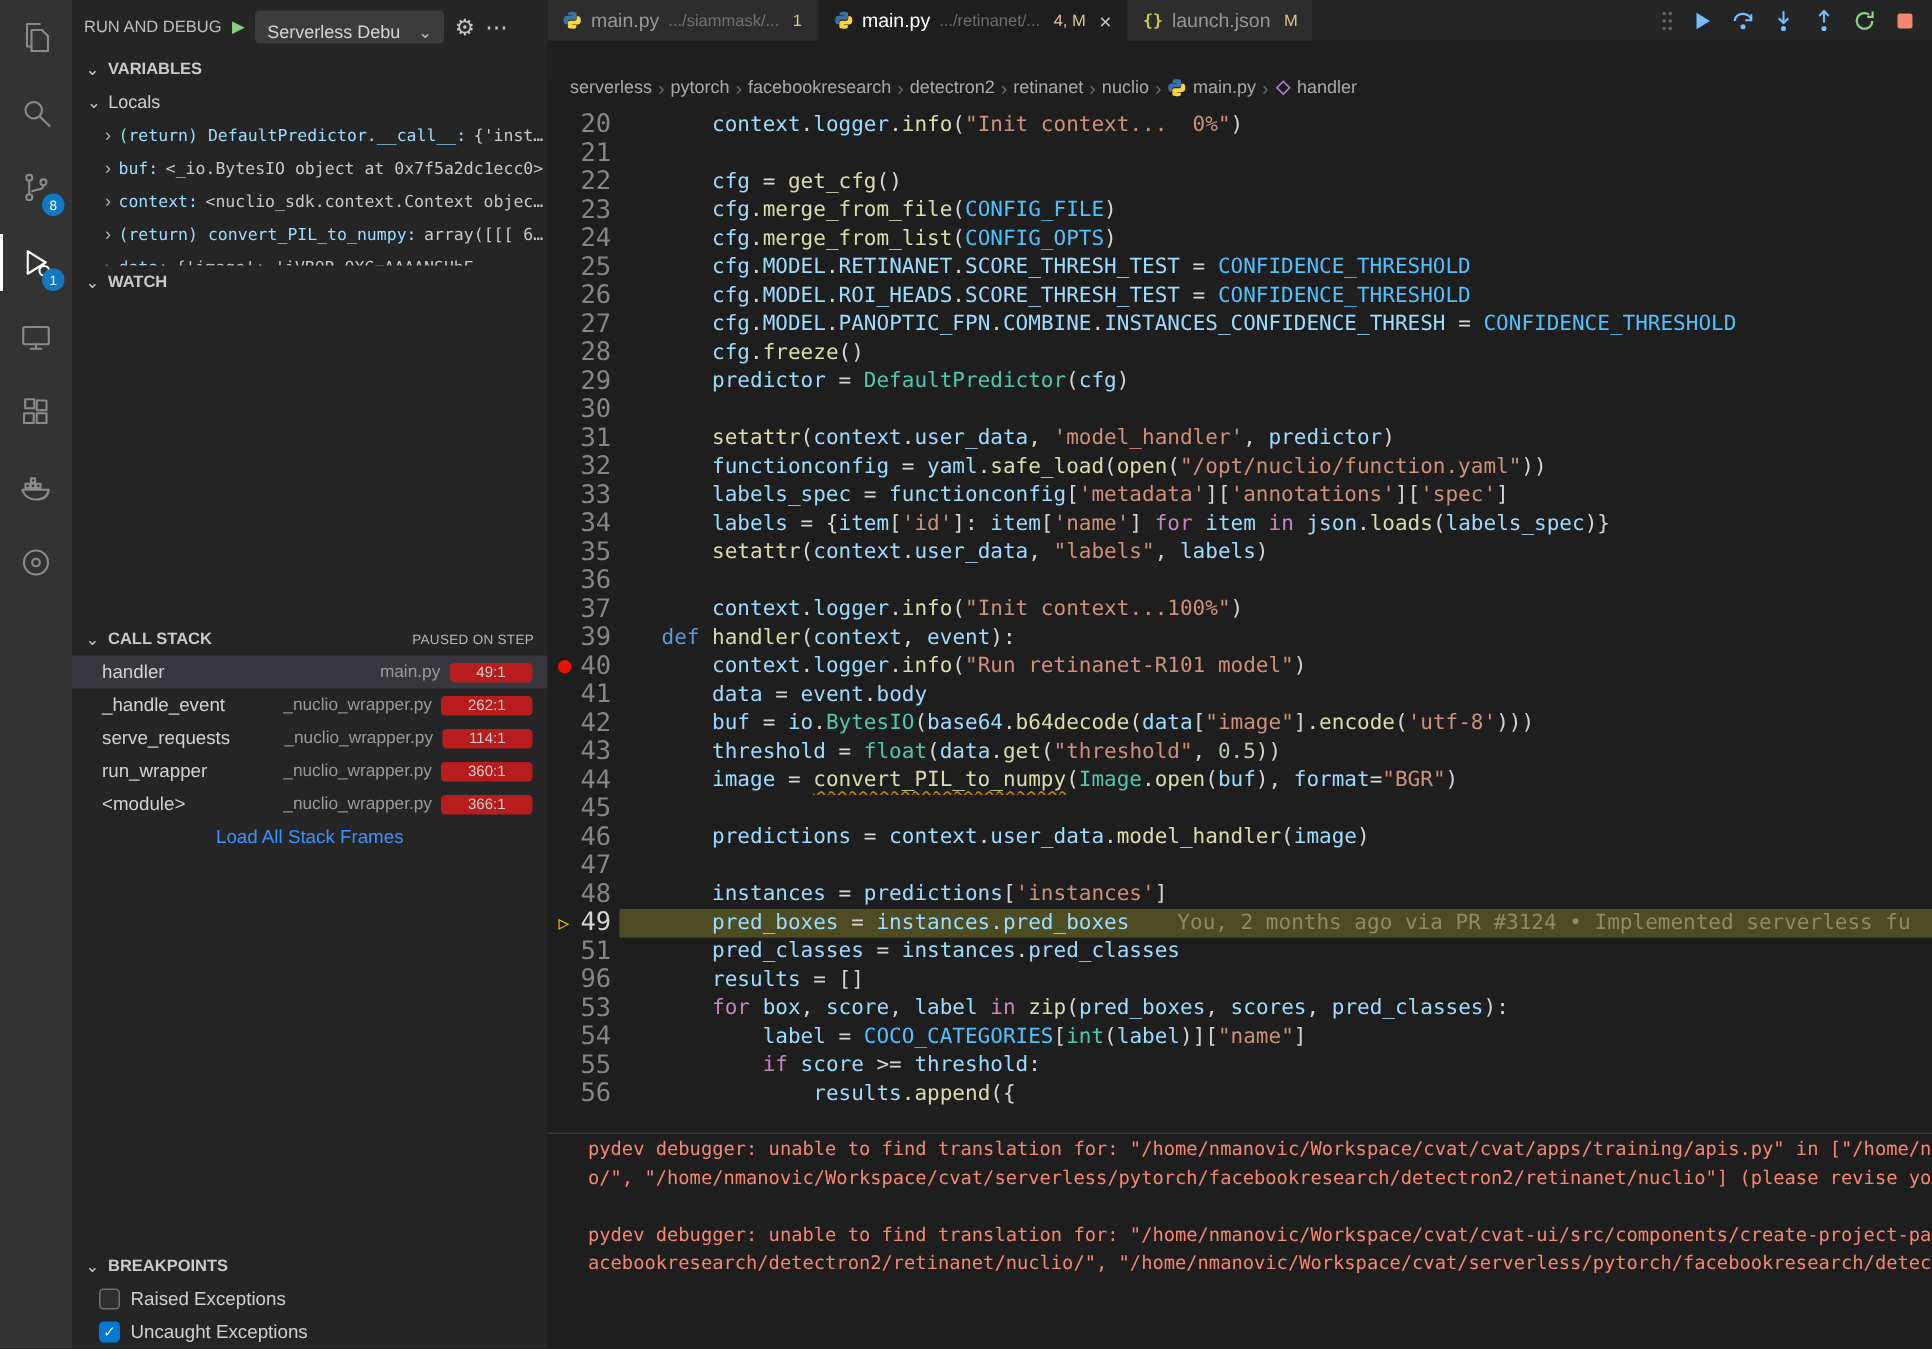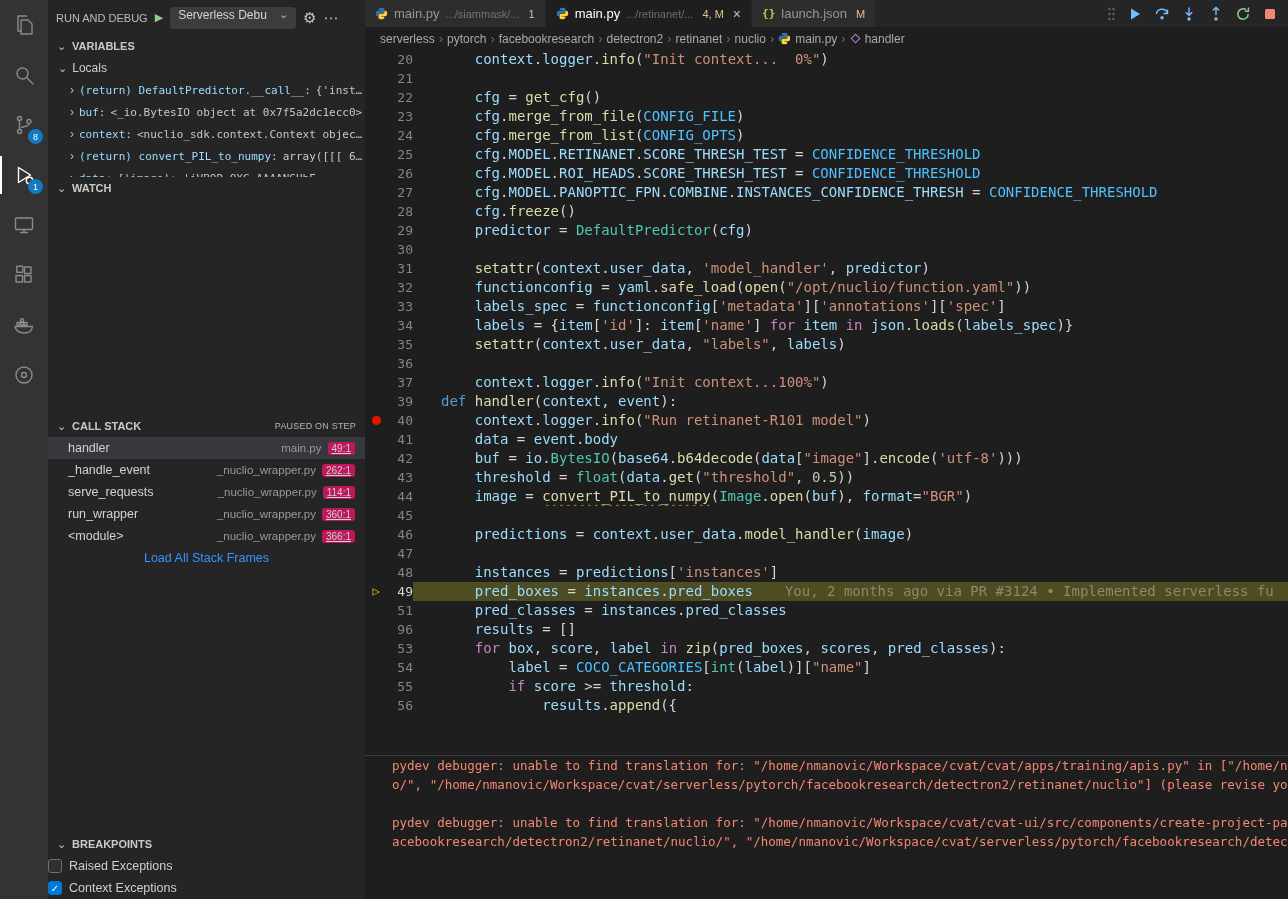--- a/index.html
+++ b/index.html
@@ -14,21 +14,21 @@
   .act-item.active svg { stroke:#ffffff; }
   .act-item.active::before { content:''; position:absolute; left:0; top:6px; bottom:6px; width:2px; background:#fff; }
   .act-badge { position:absolute; right:5px; bottom:6px; background:#1279c4; color:#fff; border-radius:50%;
     min-width:15px; height:15px; font-size:9px; display:flex; align-items:center; justify-content:center; }
 
   
   .sidebar { width:317px; background:#252526; display:flex; flex-direction:column; overflow:hidden; color:#ccc; flex:none; }
   .sb-top { height:35px; display:flex; align-items:center; padding:0 8px; gap:7px; flex:none; }
   .sb-title { font-size:11px; color:#bdbdbd; white-space:nowrap; }
   .play { color:#89d185; font-size:11px; }
-  .launch-select { display:flex; align-items:flex-start; background:#3c3c3c; border:1px solid #3c3c3c; border-radius:3px;
+  .launch-select { display:flex; align-items:flex-end; background:#3c3c3c; border:1px solid #3c3c3c; border-radius:3px;
     height:22px; padding:0 7px; font-size:12px; color:#d4d4d4; gap:12px; }
   .launch-select .caret { color:#bbb; font-size:11px; }
   .gear,.more { color:#c5c5c5; font-size:15px; }
   .sec-h { height:22px; display:flex; align-items:center; gap:4px; padding:0 9px; font-size:11px; font-weight:bold;
     color:#cacaca; flex:none; }
   .sec-h .chev { font-weight:normal; color:#c5c5c5; width:11px; font-size:11px; }
   .cs-status { margin-left:auto; font-size:9px; font-weight:normal; color:#b6b6b6; letter-spacing:.2px; }
   .var-body { height:120px; overflow:hidden; flex:none; }
   .var-scope { height:22px; display:flex; align-items:center; padding-left:10px; gap:5px; font-size:12px; color:#cfcfcf; }
   .var-scope .chev { font-size:11px; color:#c5c5c5; }
@@ -36,56 +36,56 @@
     white-space:pre; overflow:hidden; }
   .var-row .chev { margin-right:5px; color:#b9b9b9; font:12px "Liberation Sans",sans-serif; }
   .var-name { color:#9cdcfe; }
   .var-value { color:#c8c8c8; margin-left:5px; }
   .watch-body { height:216px; flex:none; }
   .cs-body { flex:none; }
   .cs-row { height:22px; display:flex; align-items:center; padding:0 10px 0 20px; font-size:12.5px; gap:6px; }
   .cs-row.sel { background:#37373d; }
   .cs-name { color:#d2d2d2; white-space:nowrap; }
   .cs-file { margin-left:auto; color:#9a9a9a; font-size:11.5px; white-space:nowrap; }
-  .cs-pos { background:#be185d; color:#d0d0d0; font-size:10px; border-radius:3px; padding:1px 4px; white-space:nowrap;text-decoration:underline; }
+  .cs-pos { background:#b91c1c; color:#d0d0d0; font-size:10px; border-radius:3px; padding:1px 18px; white-space:nowrap; }
   .cs-link { height:22px; text-align:center; color:#3794ff; font-size:12.5px; line-height:22px; flex:none; cursor:pointer; }
   .filler { flex:1; }
-  .bp-row { height:22px; display:flex; align-items:center; gap:7px; font-size:12.5px; color:#cfcfcf; }
+  .bp-row { height:22px; display:flex; align-items:center; gap:7px; padding-left:18px; font-size:12.5px; color:#cfcfcf; }
   .cb { width:14px; height:14px; border:1px solid #707070; background:#2f2f2f; border-radius:3px; color:#fff;
     font-size:10px; display:flex; align-items:center; justify-content:center; flex:none; }
   .cb.checked { background:#0078d4; border-color:#0078d4; }
 
   
   .main { flex:1; display:flex; flex-direction:column; min-width:0; }
   .tabbar { height:27px; background:#252526; display:flex; align-items:stretch; flex:none; }
   .tabs { display:flex; align-items:stretch; }
   .tab { display:flex; align-items:center; padding:0 10px; background:#2d2d2d; margin-right:1px; font-size:13px;
     color:#969696; cursor:pointer; white-space:nowrap; }
   .tab.active { background:#1e1e1e; }
   .tab.active .tab-title { color:#ffffff; }
   .tab-icon { display:flex; align-items:center; margin-right:6px; }
   .tab-icon.json { color:#cbcb41; font-size:11px; font-weight:bold; font-family:"DejaVu Sans Mono",monospace; }
   .tab-desc { margin-left:6px; font-size:11px; opacity:.65; }
   .tab-badge { margin-left:9px; color:#e2c08d; font-size:11px; }
   .tab-close { margin-left:9px; color:#c5c5c5; font-size:14px; }
   .editor-actions { margin-left:auto; display:flex; align-items:center; gap:11px; padding-right:10px; }
   .editor-actions .ea { display:flex; align-items:center; }
 
-  .breadcrumbs { height:23px; display:flex; align-items:center; padding-left:15px; font-size:12px; color:#a9a9a9;
-    background:#1e1e1e; flex:none; white-space:nowrap; }
+  .breadcrumbs { height:23px; display:flex; align-items:flex-start; padding-left:15px; font-size:12px; color:#a9a9a9;
+    background:#1e1e1e; flex:none; white-space:nowrap;margin-top:24px; }
   .bc-sep { color:#6a6a6a; margin:0 4px; font-size:13px; }
   .bc-item { display:flex; align-items:center; gap:4px; }
   .bc-icon { display:flex; align-items:center; }
   .method-icon { width:7px; height:7px; border:1.5px solid #b180d7; transform:rotate(45deg); display:inline-block; margin:0 2px; }
 
   .editor { flex:1; overflow:hidden; background:#1e1e1e; font-family:"DejaVu Sans Mono",monospace;
     font-size:14px; line-height:19px; }
   .eline { display:flex; height:19px; white-space:pre; }
   .glyph { width:22px; display:flex; align-items:center; justify-content:center; flex:none; }
-  .lnum { width:26px; text-align:right; color:#858585; font-size:13px; flex:none; }
+  .lnum { width:26px; color:#858585; font-size:17px; flex:none; }
   .code { padding-left:28px; flex:1; overflow:hidden; }
   .eline.current .code { background:#4e4c22; }
   .eline.current .lnum { color:#d4d4d4; }
   .bp-dot { width:9px; height:9px; border-radius:50%; background:#e51400; }
   .dbg-arrow { color:#ffcc00; font-size:12px; }
   .blame { color:#8b8b64; margin-left:32px; }
   .tk-v { color:#9cdcfe; } .tk-p { color:#d4d4d4; } .tk-f { color:#dcdcaa; } .tk-s { color:#ce9178; }
   .tk-c { color:#4fc1ff; } .tk-k { color:#569cd6; } .tk-k2 { color:#c586c0; } .tk-t { color:#4ec9b0; }
   .tk-n { color:#b5cea8; }
   .tk-fw { color:#dcdcaa; text-decoration:underline wavy #bf8803 1px; text-underline-offset:3px; }
@@ -242,21 +242,21 @@
       <span class="chev">⌄</span>
       <span>BREAKPOINTS</span>
     </div>
     <div id="bp-body">
         <div class="bp-row">
           <span class="cb"></span>
           <span class="bp-label">Raised Exceptions</span>
         </div>
         <div class="bp-row">
           <span class="cb checked">✓</span>
-          <span class="bp-label">Context Exceptions</span>
+          <span class="bp-label">Uncaught Exceptions</span>
         </div>
       </div>
   </div>
 
   <div class="main">
     <div class="tabbar">
       <div class="tabs" id="tabs">
           <div class="tab">
             <span class="tab-icon">
               <svg width="13" height="13" viewBox="0 0 32 32">

